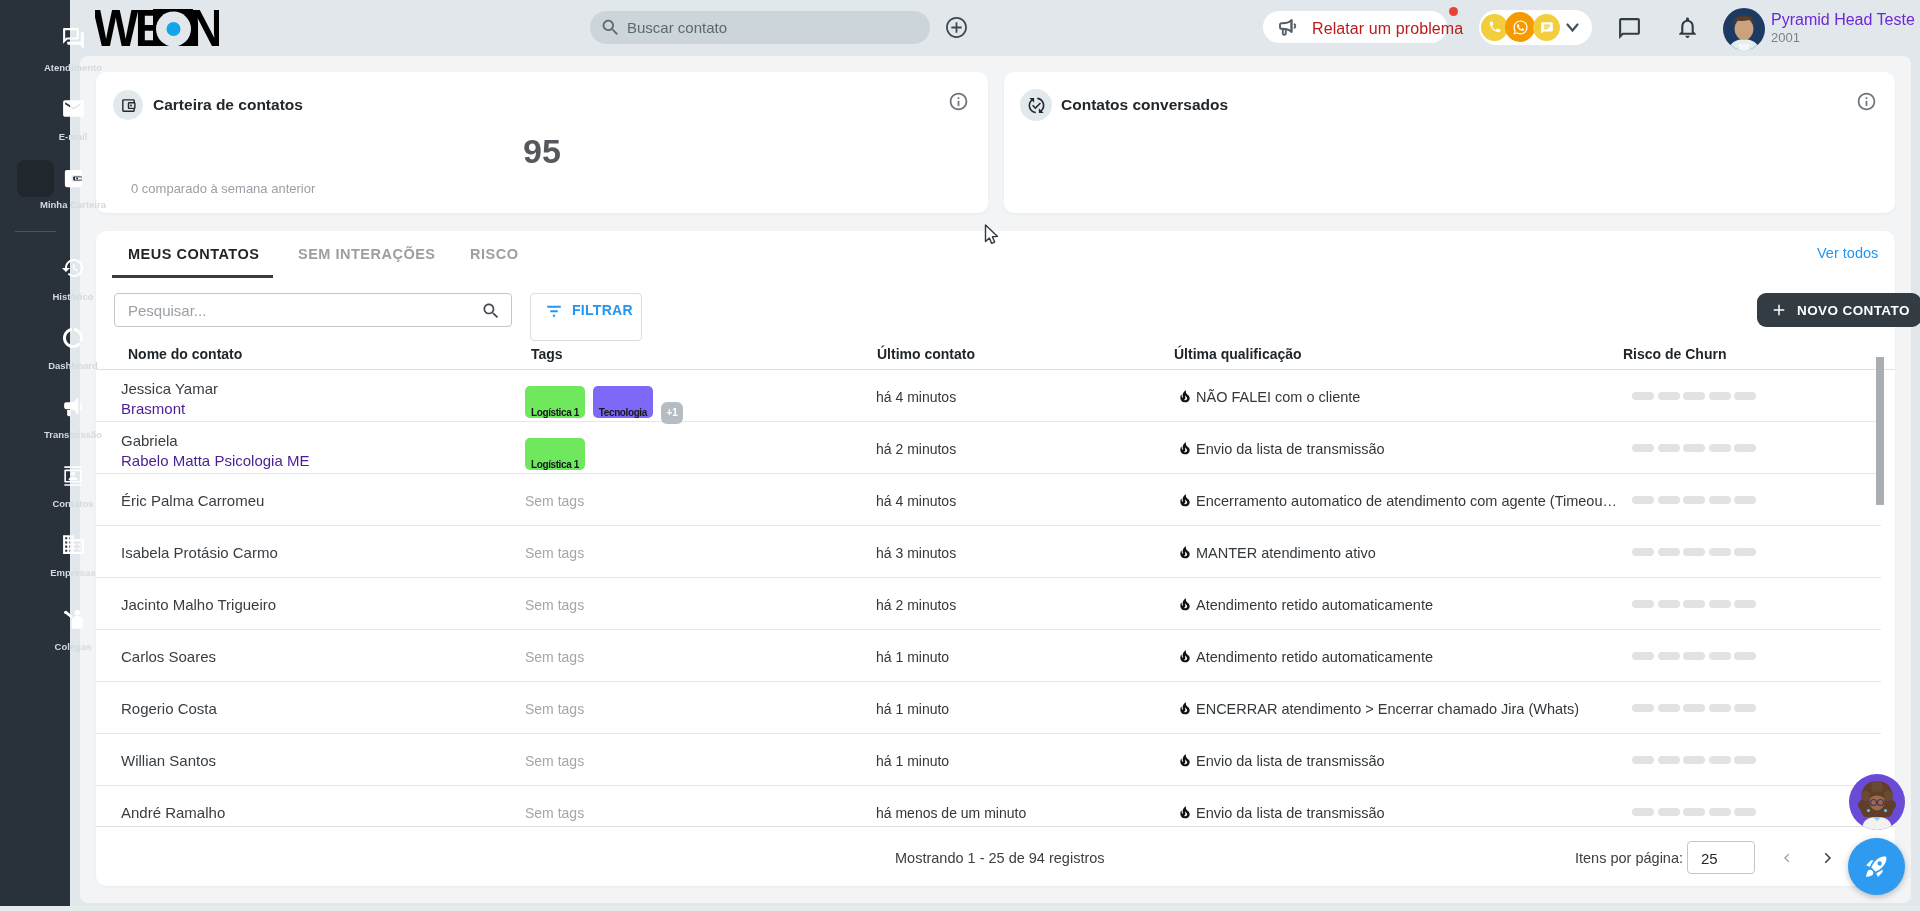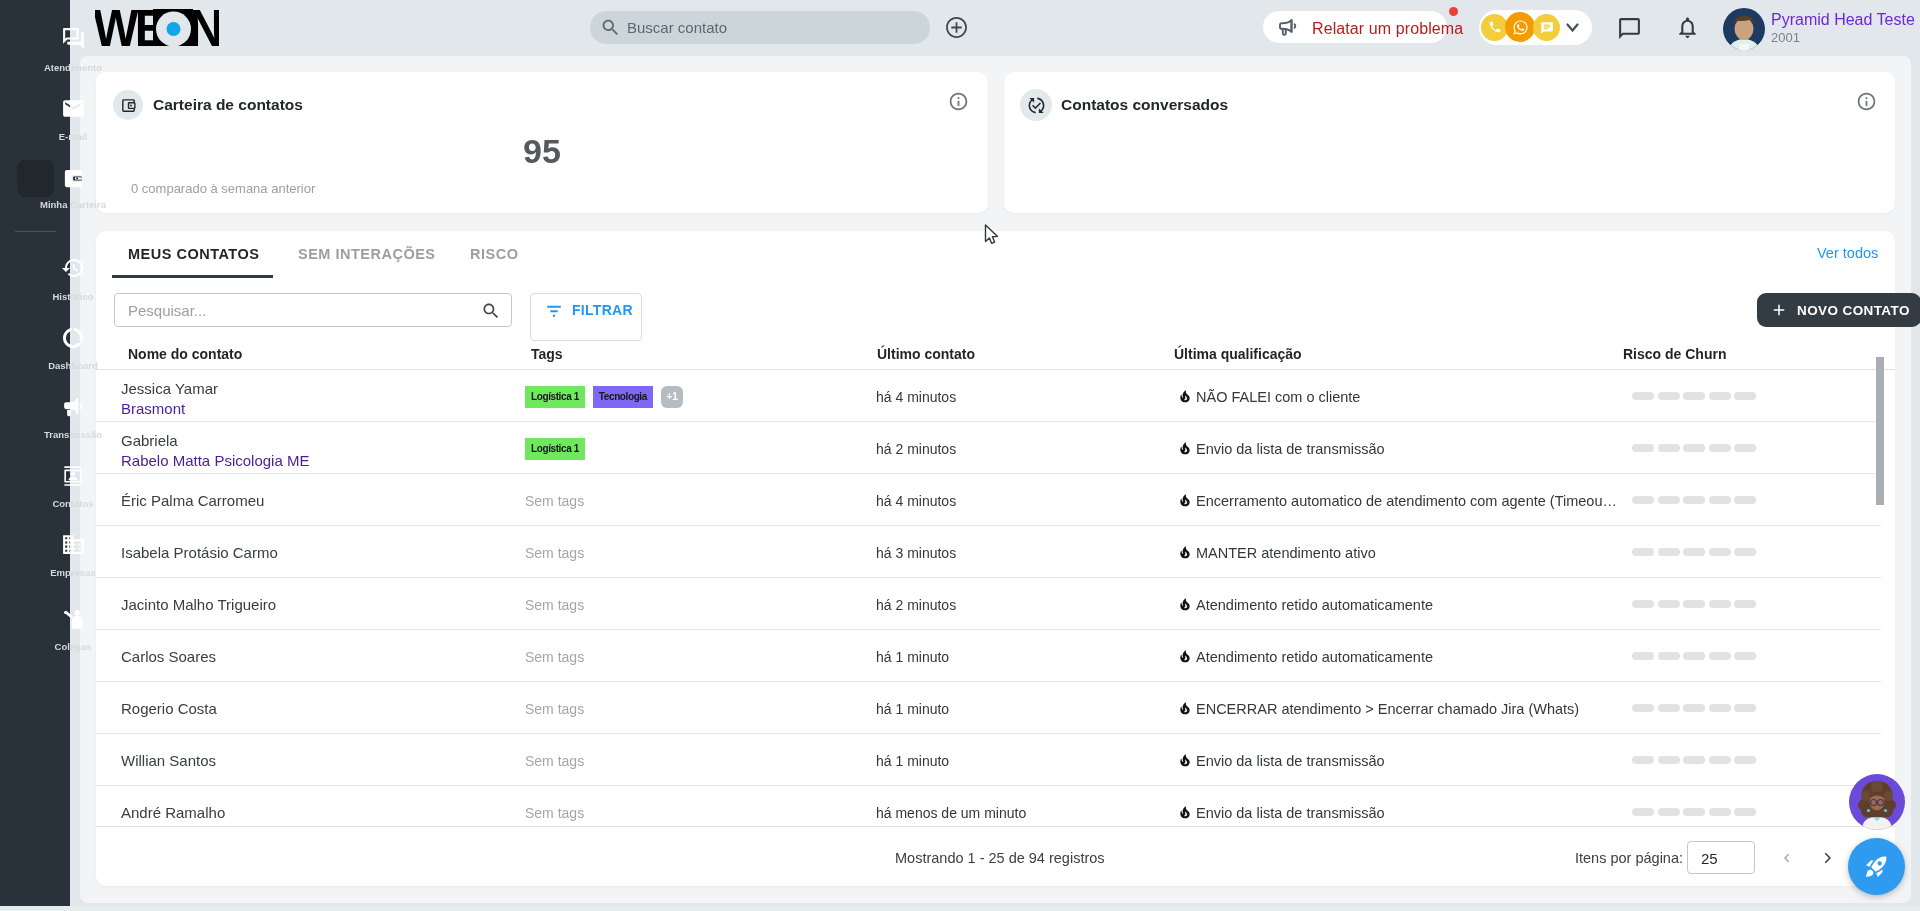--- a/index.html
+++ b/index.html
@@ -21,21 +21,21 @@
 .sbthumb { position:absolute; left:1780px; top:126px; width:8px; height:148px; background:#a9aeb2; z-index:3; }
 .row { position:relative; height:52px; border-bottom:1px solid #e7e7e7; }
 .nm { position:absolute; left:25px; font-size:15px; color:#383e43; }
 .co { position:absolute; left:25px; font-size:15px; color:#4c1d95; }
 .semtags { position:absolute; left:429px; font-size:14px; color:#a2a7ab; }
 .tm { position:absolute; left:780px; font-size:14px; color:#33383c; }
 .qu { position:absolute; left:1100px; font-size:14.5px; color:#33383c; max-width:422px; white-space:nowrap; overflow:hidden; text-overflow:ellipsis; }
 .fire { position:absolute; left:1082px; }
 .skel { position:absolute; left:1536px; display:flex; gap:3.5px; }
 .skel div { width:22px; height:8px; background:#e2e2e2; border-radius:4px; }
-.chip { display:inline-block; height:22px; line-height:22px; padding:0 6px; border-radius:0; font-size:10px; font-weight:700; color:#15181b; margin-right:8px; letter-spacing:-0.4px; }
+.chip { display:inline-block; height:22px; line-height:22px; padding:16px 6px; border-radius:5px; font-size:10px; font-weight:700; color:#15181b; margin-right:8px; letter-spacing:-0.4px; }
 </style>
 </head>
 <body>
 
 <div class="abs" id="logo" style="left:95px; top:7px;">
 <svg width="124" height="41" viewBox="0 0 124 41">
   <defs>
     <mask id="omask">
           <rect x="0" y="0" width="124" height="41" fill="#fff"></rect>
           <circle cx="78.5" cy="22" r="17.5" fill="#000"></circle>

